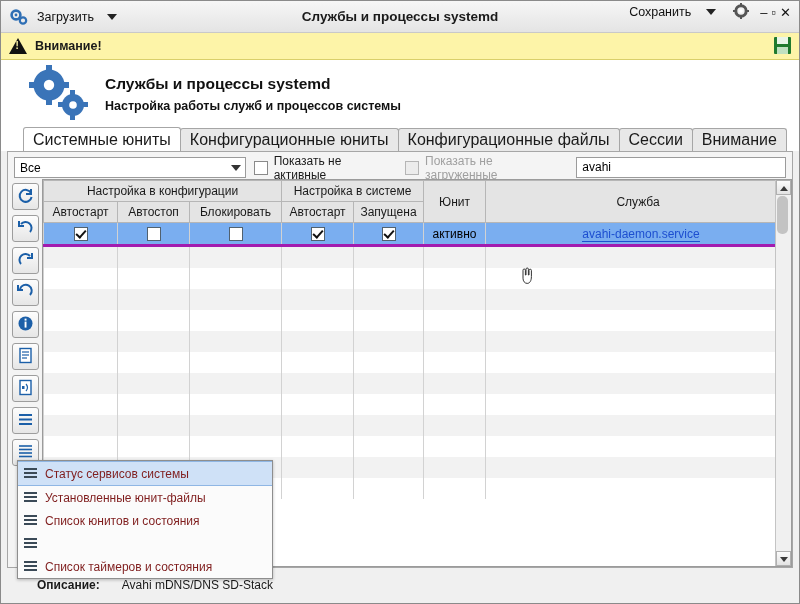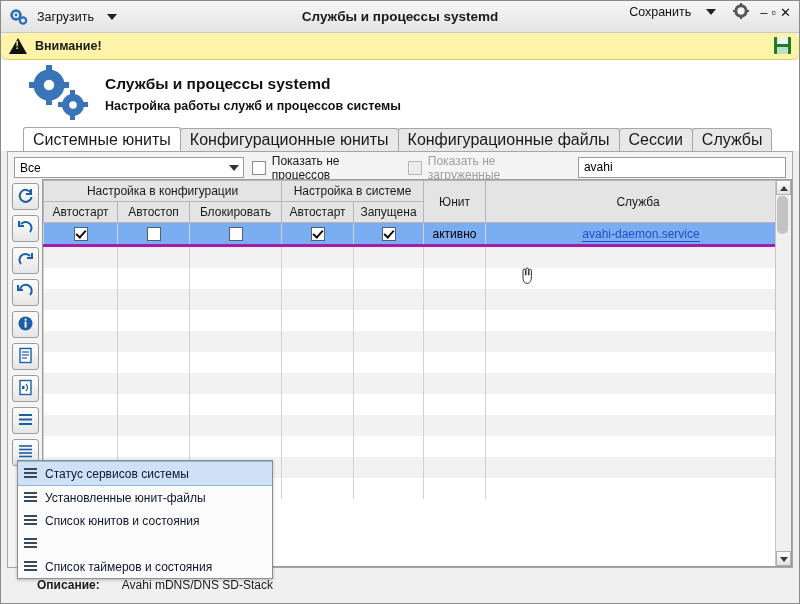--- a/index.html
+++ b/index.html
@@ -84,21 +84,20 @@
 
   
   .warnbar {
     height: 26px;
     background: #fdf4a8;
     border-bottom: 1px solid #d9cf6a;
     display: flex;
     align-items: center;
     padding: 0 8px;
     position: relative;
-    border-radius: 7px;
   }
   .warn-tri {
     width: 0; height: 0;
     border-left: 9px solid transparent;
     border-right: 9px solid transparent;
     border-bottom: 16px solid #111;
     position: relative;
     margin-right: 8px;
   }
   .warn-tri::after {
@@ -411,21 +410,21 @@
     z-index: 50;
     box-shadow: 0 1px 3px rgba(0,0,0,.25);
   }
   .ctxitem {
     height: 23px;
     display: flex;
     align-items: center;
     gap: 8px;
     padding: 0 6px;
     font-size: 12px;
-    color: #0f172a;
+    color: #7f1d1d;
   }
   .ctxitem.sel {
     background: #cfe1f7;
     border-top: 1px solid #8fb6e4;
     border-bottom: 1px solid #8fb6e4;
   }
   .lines-icon {
     width: 13px; height: 11px;
     display: inline-block;
     position: relative;
@@ -532,33 +531,33 @@
       <div class="header-title">Службы и процессы systemd</div>
       <div class="header-sub">Настройка работы служб и процессов системы</div>
     </div>
   </div>
 
   <div class="tabsrow">
     <div class="tab active">Системные юниты</div>
     <div class="tab">Конфигурационные юниты</div>
     <div class="tab">Конфигурационные файлы</div>
     <div class="tab">Сессии</div>
-    <div class="tab">Службы</div>
+    <div class="tab">Внимание</div>
   </div>
 
   <div class="panel">
 
     <div class="filterrow">
       <div class="combo">
         <span>Все</span>
         <span class="caret"></span>
       </div>
       <label class="chklabel">
         <span class="chk"></span>
-        <span>Показать не процессов</span>
+        <span>Показать не активные</span>
       </label>
       <label class="chklabel disabled">
         <span class="chk dim"></span>
         <span>Показать не загруженные</span>
       </label>
       <div class="searchbox">avahi</div>
     </div>
 
     <div class="mainarea">
 

